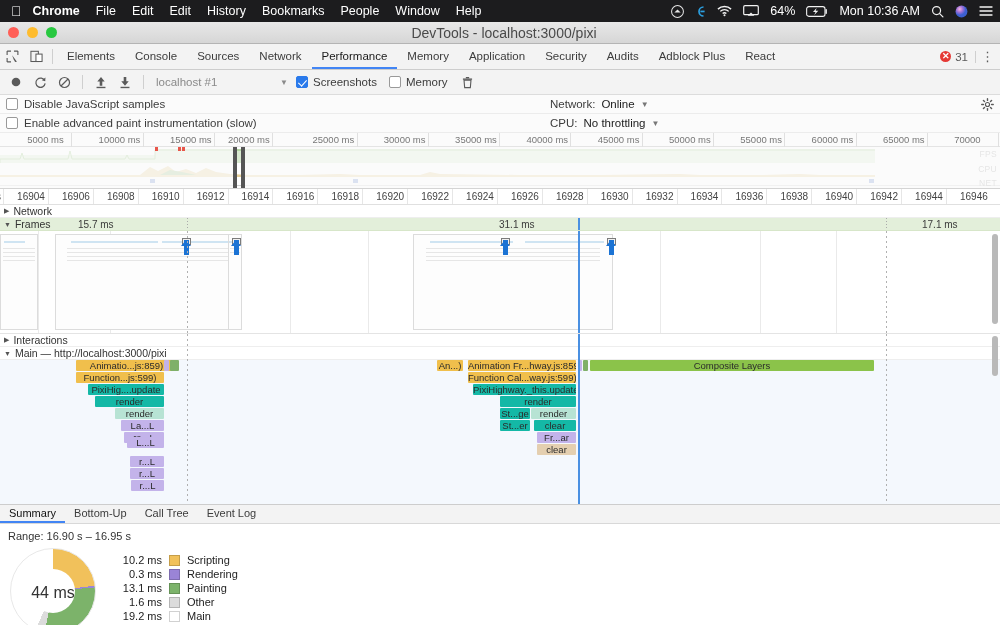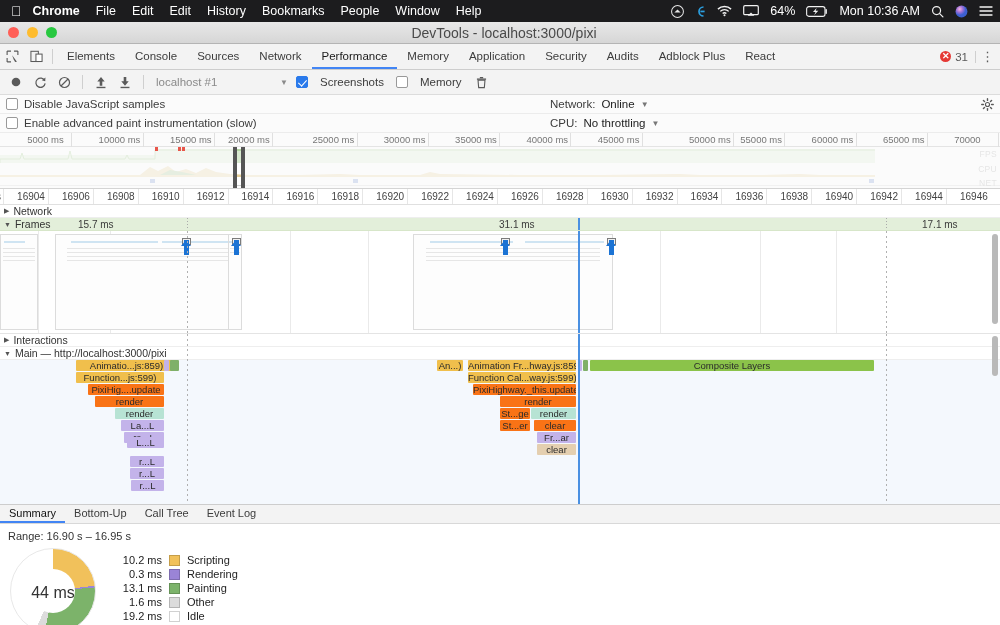--- a/index.html
+++ b/index.html
@@ -70,21 +70,21 @@
     height: 25px; background:#f3f3f3; border-bottom:1px solid #dcdcdc;
     display:flex; align-items:center; padding:0 6px; font-size:11.5px; gap:4px;
   }
   .tb-ico { width:20px; height:20px; display:flex; align-items:center; justify-content:center; color:#5a5a5a; }
   .tb-sep { width:1px; height:14px; background:#cfcfcf; margin:0 4px; }
   .tb-select {
     display:flex; align-items:center; gap:4px; color:#8a8a8a;
     min-width:140px; padding-left:4px;
   }
   .tb-select .caret { margin-left:auto; color:#8a8a8a; font-size:8px; padding-right:4px;}
-  .tb-check { display:flex; align-items:center; gap:12px; color:#3c3c3c; }
+  .tb-check { display:flex; align-items:center; gap:5px; color:#3c3c3c; }
   .cb {
     width:12px; height:12px; border:1px solid #999; border-radius:2px;
     background:#fff; display:inline-block; position:relative;
   }
   .cb.on { background:#2a7aeb; border-color:#2a7aeb; }
   .cb.on::after {
     content:""; position:absolute; left:3px; top:0.5px; width:4px; height:7px;
     border:solid #fff; border-width:0 1.6px 1.6px 0; transform:rotate(42deg);
   }
 
@@ -171,21 +171,21 @@
   
   #flame { position:relative; height:170px; background:#f4f8fd; overflow:hidden; }
   #flame .hdr { position:relative; height:13px; background:#fff; border-bottom:1px solid #eee;
     font-size:10.5px; color:#333; display:flex; align-items:center; }
   .fbar {
     position:absolute; height:11px; font-size:9.5px; line-height:11px;
     color:#2b2b2b; overflow:hidden; white-space:nowrap; text-align:center;
     border-radius:1px;
   }
   .c-script { background:#f0bf4c; }
-  .c-sys   { background:#f97316; }
+  .c-sys   { background:#14b8a6; }
   .c-paint { background:#b7e3d4; }
   .c-render{ background:#c3b3ea; }
   .c-other { background:#e4cfb0; }
   .c-green { background:#7fb069; }
   .c-composite { background:#8bc34a; }
   .dashline {
     position:absolute; top:0; bottom:0; width:1px;
     background: repeating-linear-gradient(to bottom, #b0b0b0 0 2px, transparent 2px 5px);
   }
   .solidblue { position:absolute; top:0; bottom:0; width:2px; background:#4a90e2; }
@@ -441,21 +441,21 @@
   <div id="ov-ruler">
       <div class="ov-tick" style="left: 71.3px;"><span>5000 ms</span></div>
       <div class="ov-tick" style="left: 142.6px;"><span>10000 ms</span></div>
       <div class="ov-tick" style="left: 213.9px;"><span>15000 ms</span></div>
       <div class="ov-tick" style="left: 272px;"><span>20000 ms</span></div>
       <div class="ov-tick" style="left: 356.5px;"><span>25000 ms</span></div>
       <div class="ov-tick" style="left: 427.8px;"><span>30000 ms</span></div>
       <div class="ov-tick" style="left: 499.1px;"><span>35000 ms</span></div>
       <div class="ov-tick" style="left: 570.4px;"><span>40000 ms</span></div>
       <div class="ov-tick" style="left: 641.7px;"><span>45000 ms</span></div>
-      <div class="ov-tick" style="left: 733px;"><span>50000 ms</span></div>
+      <div class="ov-tick" style="left: 713px;"><span>50000 ms</span></div>
       <div class="ov-tick" style="left: 784.3px;"><span>55000 ms</span></div>
       <div class="ov-tick" style="left: 855.6px;"><span>60000 ms</span></div>
       <div class="ov-tick" style="left: 926.9px;"><span>65000 ms</span></div>
       <div class="ov-tick" style="left: 998.2px;"><span>70000 ms</span></div>
     </div>
   <div id="ov-body">
     <div class="ov-band" id="ov-fps">
       <svg width="1000" height="16" viewBox="0 0 1000 16" preserveAspectRatio="none">
         <rect x="0" y="8" width="155" height="8" fill="#d9ead0"></rect>
         <rect x="155" y="2" width="720" height="14" fill="#d9ead0"></rect>
@@ -669,17 +669,17 @@
           <span class="lg-name">Painting</span>
         </div>
         <div class="lg-row">
           <span class="lg-val">1.6 ms</span>
           <span class="lg-sw" style="background: rgb(220, 220, 220);"></span>
           <span class="lg-name">Other</span>
         </div>
         <div class="lg-row">
           <span class="lg-val">19.2 ms</span>
           <span class="lg-sw" style="background: rgb(255, 255, 255);"></span>
-          <span class="lg-name">Idle</span>
+          <span class="lg-name">Main</span>
         </div>
       </div>
   </div>
 </div>
 
 </body></html>

